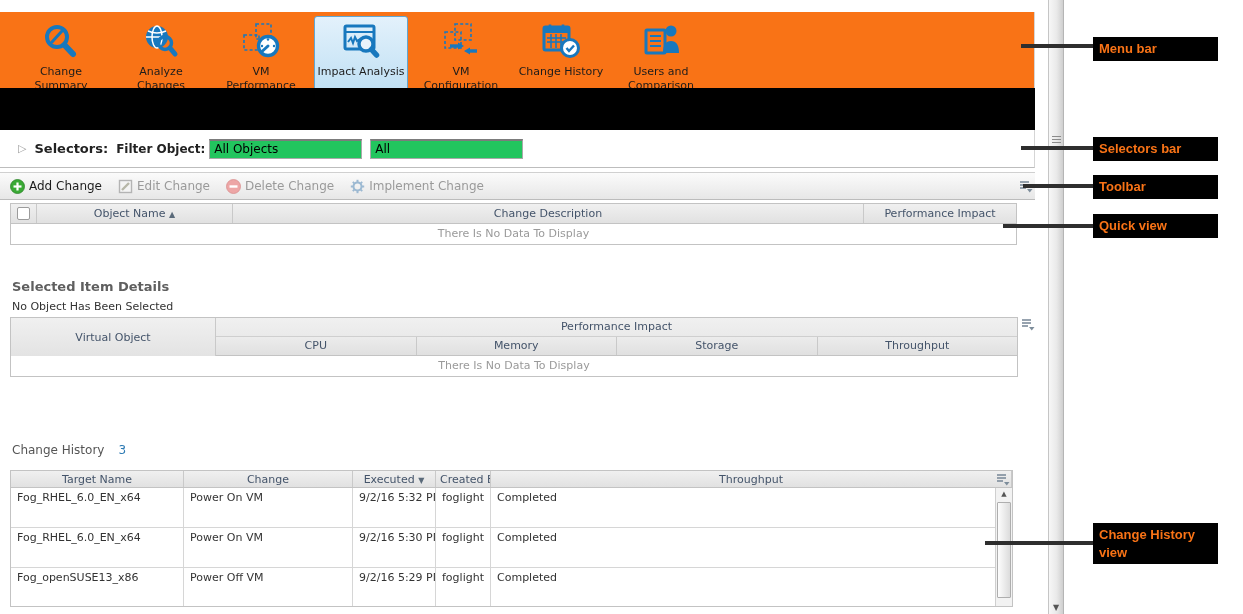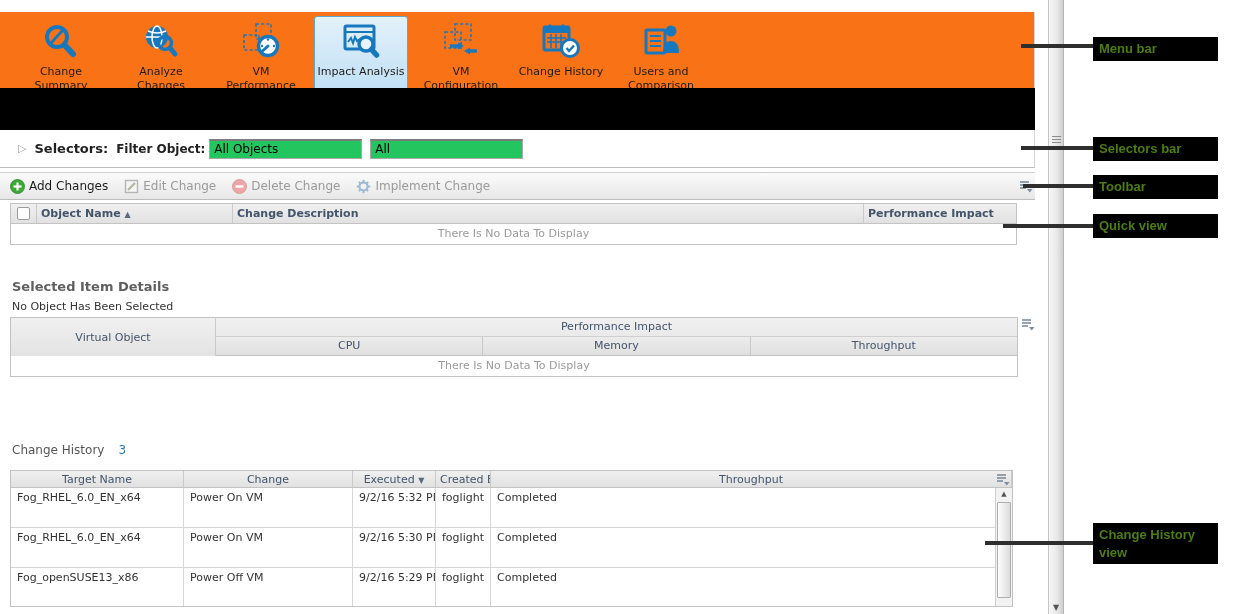--- a/index.html
+++ b/index.html
@@ -33,22 +33,22 @@
              background:linear-gradient(#fbfbfb,#e7e7e7); border-top:1px solid #d0d0d0; border-bottom:1px solid #bcbcbc;
              display:flex; align-items:center; padding-left:10px; }
   .tb-btn { display:flex; align-items:center; margin-right:16px; cursor:pointer; font-size:12px; color:#1c1c1c; }
   .tb-btn.disabled { color:#9a9a9a; }
   .tb-btn svg { margin-right:4px; }
   .customizer { position:absolute; cursor:pointer; }
 
   
   .grid { position:absolute; border:1px solid #c3c3c3; background:#fff; }
   .grid-head { display:flex; background:linear-gradient(#f0f0f0,#e1e1e1); border-bottom:1px solid #c3c3c3; }
-  .gh-cell { font-size:11px; color:#44546a; text-align:left; padding:3px 4px; border-right:1px solid #c9c9c9;
-             white-space:nowrap; overflow:hidden; cursor:pointer;font-weight:bold; }
+  .gh-cell { font-size:11px; color:#44546a; text-align:center; padding:3px 4px; border-right:1px solid #c9c9c9;
+             white-space:nowrap; overflow:hidden; cursor:pointer; }
   .gh-cell:last-child { border-right:none; }
   .no-data { text-align:center; color:#9a9a9a; font-size:11px; padding:3px 0 4px; background:#fff; }
   .sort-arrow { font-size:8px; color:#5a6a7a; }
 
   
   #quickview-table { left:10px; top:203px; width:1007px; }
   .qv-check-cell { width:26px; display:flex; align-items:center; justify-content:center; border-right:1px solid #c9c9c9; }
   .checkbox { width:13px; height:13px; background:#fff; border:1px solid #9b9b9b; border-radius:2px; cursor:pointer; }
 
   
@@ -86,21 +86,21 @@
   
   .main-scrollbar { position:absolute; left:1048px; top:0; width:16px; height:614px;
                     background:linear-gradient(to right,#f7f7f7 0%,#e9e9e9 55%,#cfcfcf 100%);
                     border-left:1px solid #c5c5c5; border-right:1px solid #b5b5b5; cursor:grab; }
   .sb-grip { position:absolute; left:3px; top:136px; width:9px; }
   .sb-grip div { height:1px; background:#8b8b8b; margin-bottom:2px; }
   .sb-down { position:absolute; left:0; bottom:2px; width:100%; text-align:center; font-size:8px; color:#555; cursor:pointer; }
 
   
   .callout-line { position:absolute; height:4px; background:#2e2e2e; z-index:5; }
-  .callout-label { position:absolute; left:1093px; width:125px; background:#000; color:#4d7c0f;
+  .callout-label { position:absolute; left:1093px; width:125px; background:#000; color:#f97316;
                    font-family:"Liberation Sans",sans-serif; font-weight:bold; font-size:13px; line-height:1.35;
                    padding:3px 6px; z-index:6; }
 
   svg { display:block; }
 </style>
 </head>
 <body>
 
 <div id="screen">
 
@@ -217,21 +217,21 @@
     <input class="sel-input" value="All" style="">
   </div>
 
   <div class="toolbar">
     <div class="tb-btn">
       <svg width="15" height="15" viewBox="0 0 15 15">
         <circle cx="7.5" cy="7.5" r="7" fill="#3aaa35" stroke="#2c8428" stroke-width="0.8"></circle>
         <line x1="7.5" y1="3.5" x2="7.5" y2="11.5" stroke="#fff" stroke-width="2.2"></line>
         <line x1="3.5" y1="7.5" x2="11.5" y2="7.5" stroke="#fff" stroke-width="2.2"></line>
       </svg>
-      <span>Add Changes</span>
+      <span>Add Change</span>
     </div>
     <div class="tb-btn disabled">
       <svg width="15" height="15" viewBox="0 0 15 15">
         <rect x="1.5" y="1.5" width="12" height="12" fill="#f4f4f4" stroke="#b4b4b4" stroke-width="1.4"></rect>
         <line x1="4" y1="11" x2="11" y2="4" stroke="#b7b7a8" stroke-width="2.4"></line>
       </svg>
       <span>Edit Change</span>
     </div>
     <div class="tb-btn disabled">
       <svg width="15" height="15" viewBox="0 0 15 15">
@@ -288,20 +288,21 @@
   <div class="section-note" style="left:12px; top:300px;">No Object Has Been Selected</div>
 
   <div class="grid" id="details-table">
     <div class="dt-row">
       <div class="dt-virtual">Virtual Object</div>
       <div class="dt-right">
         <div class="dt-group">Performance Impact</div>
         <div class="dt-subs">
           <div class="dt-sub">CPU</div>
           <div class="dt-sub">Memory</div>
+          <div class="dt-sub">Storage</div>
           <div class="dt-sub">Throughput</div>
         </div>
       </div>
     </div>
     <div class="no-data">There Is No Data To Display</div>
   </div>
 
   <div class="customizer" style="left:1021px; top:318px;">
     <svg width="14" height="13" viewBox="0 0 14 13">
       <line x1="1" y1="2" x2="10" y2="2" stroke="#7d8d9b" stroke-width="1.6"></line>

